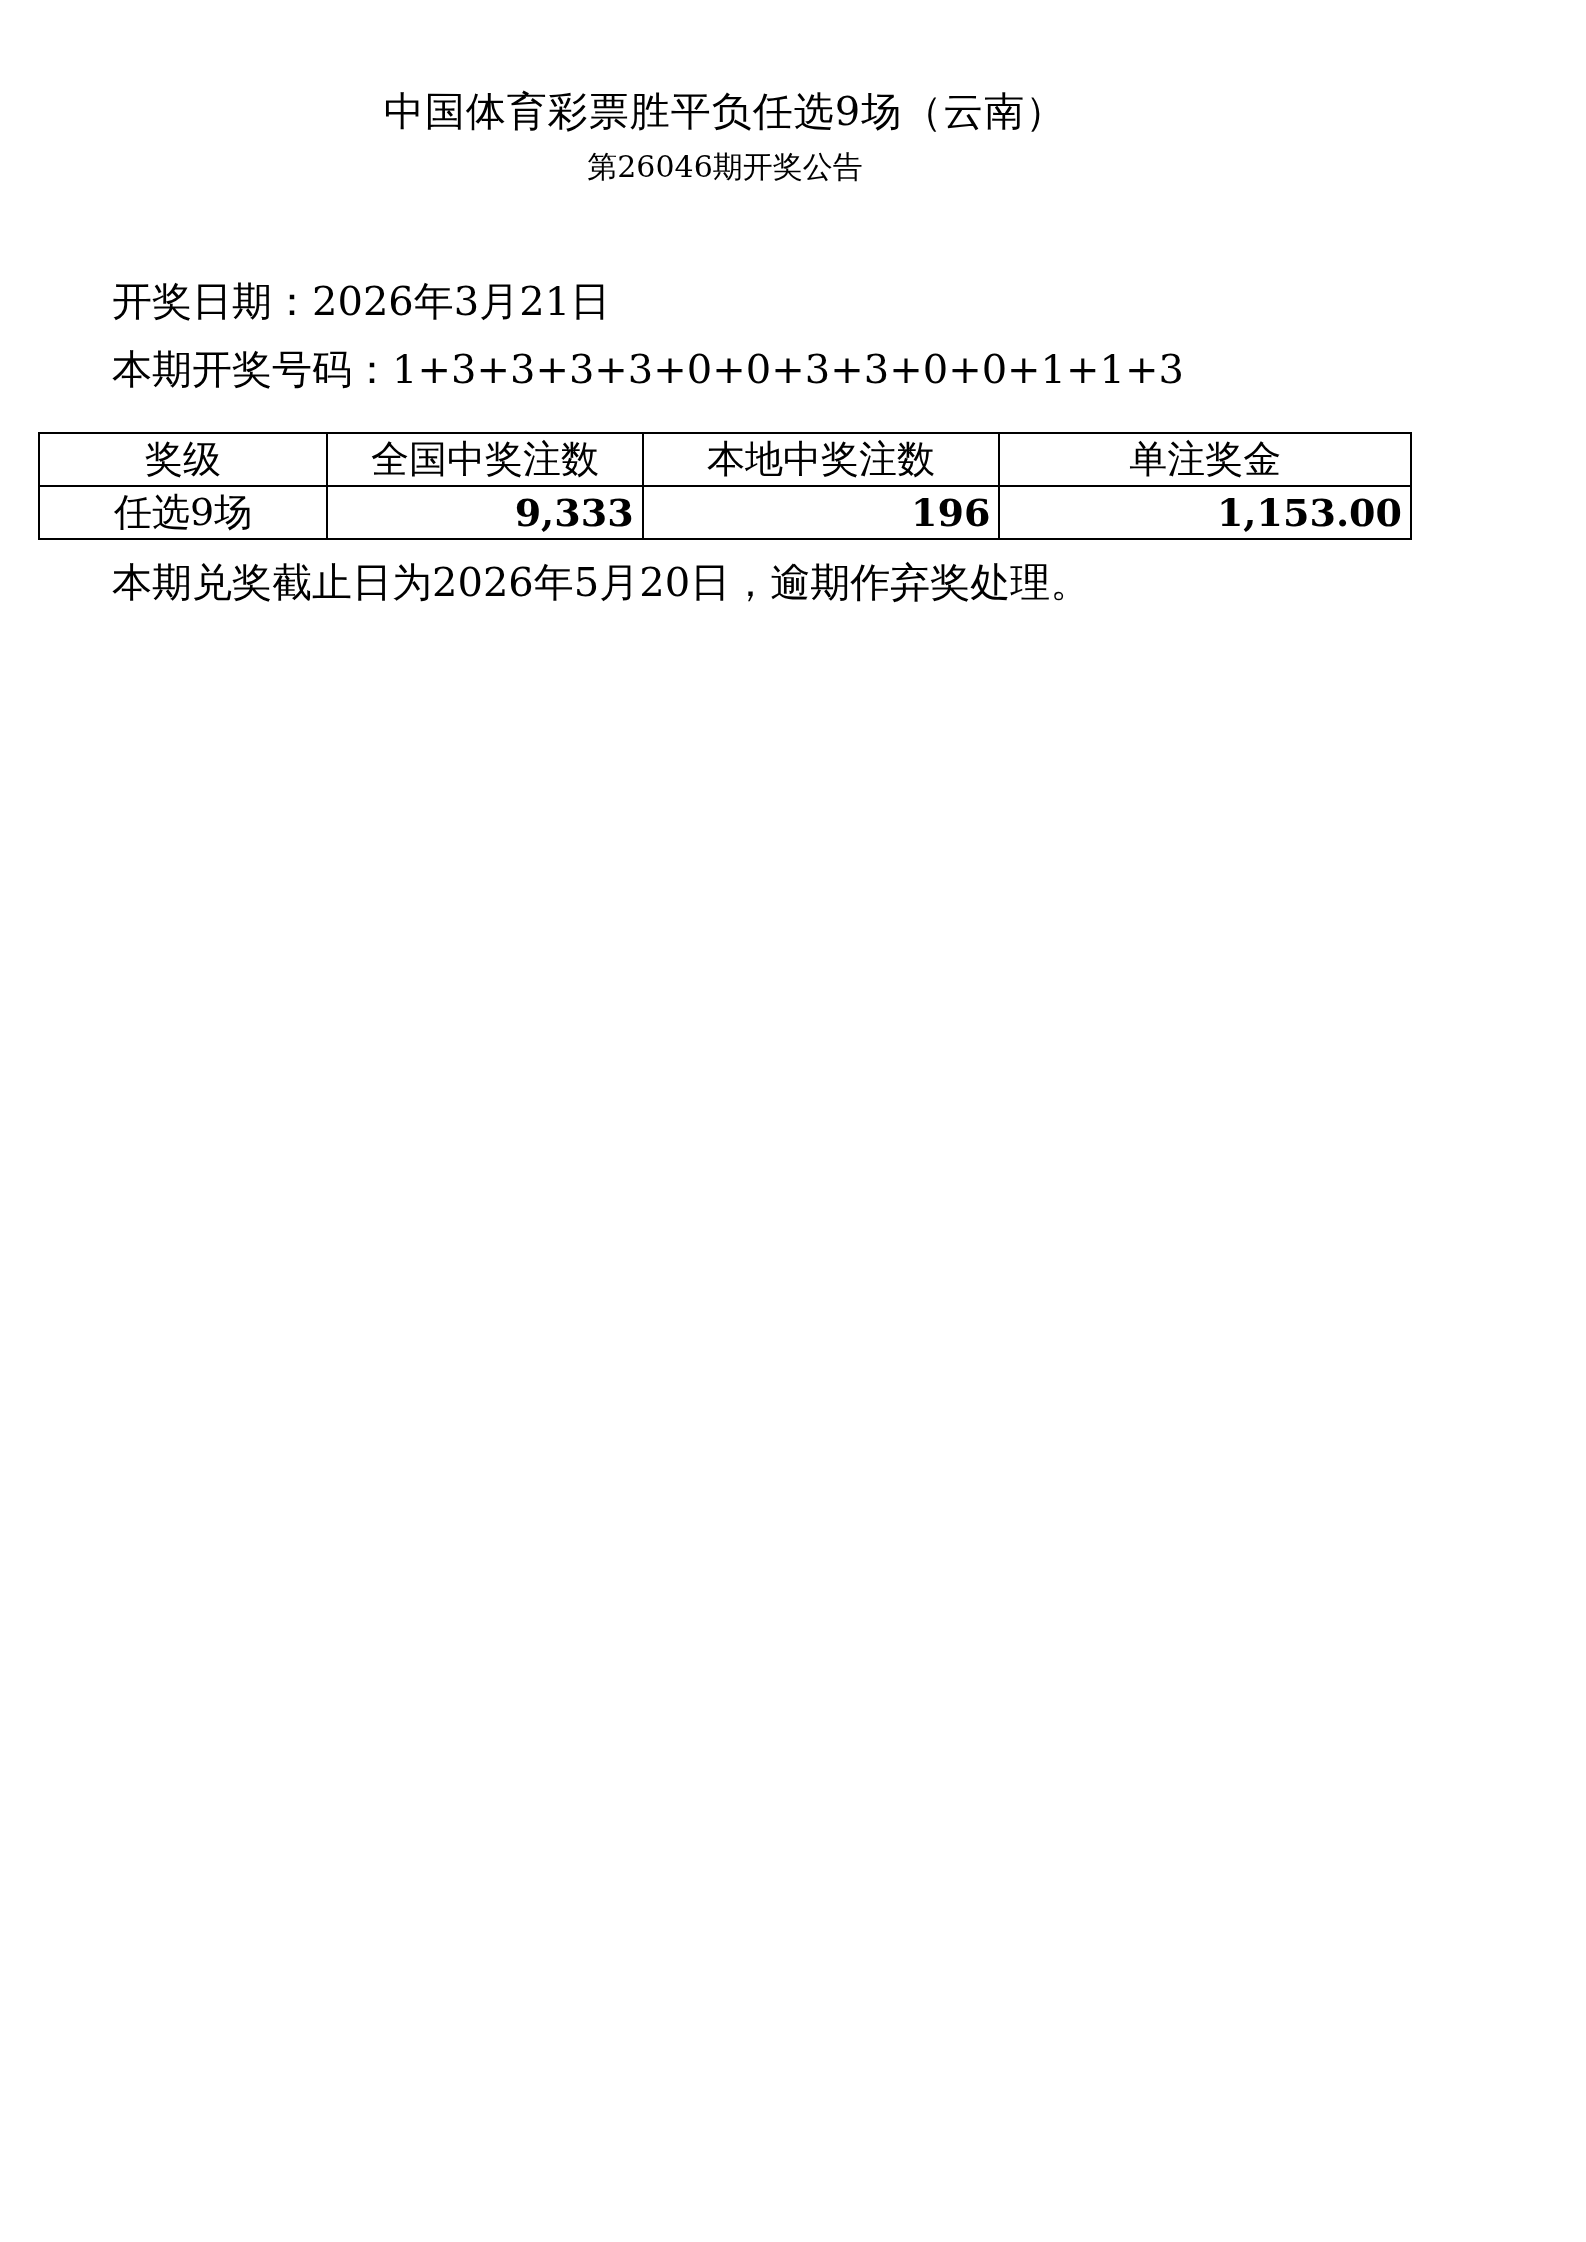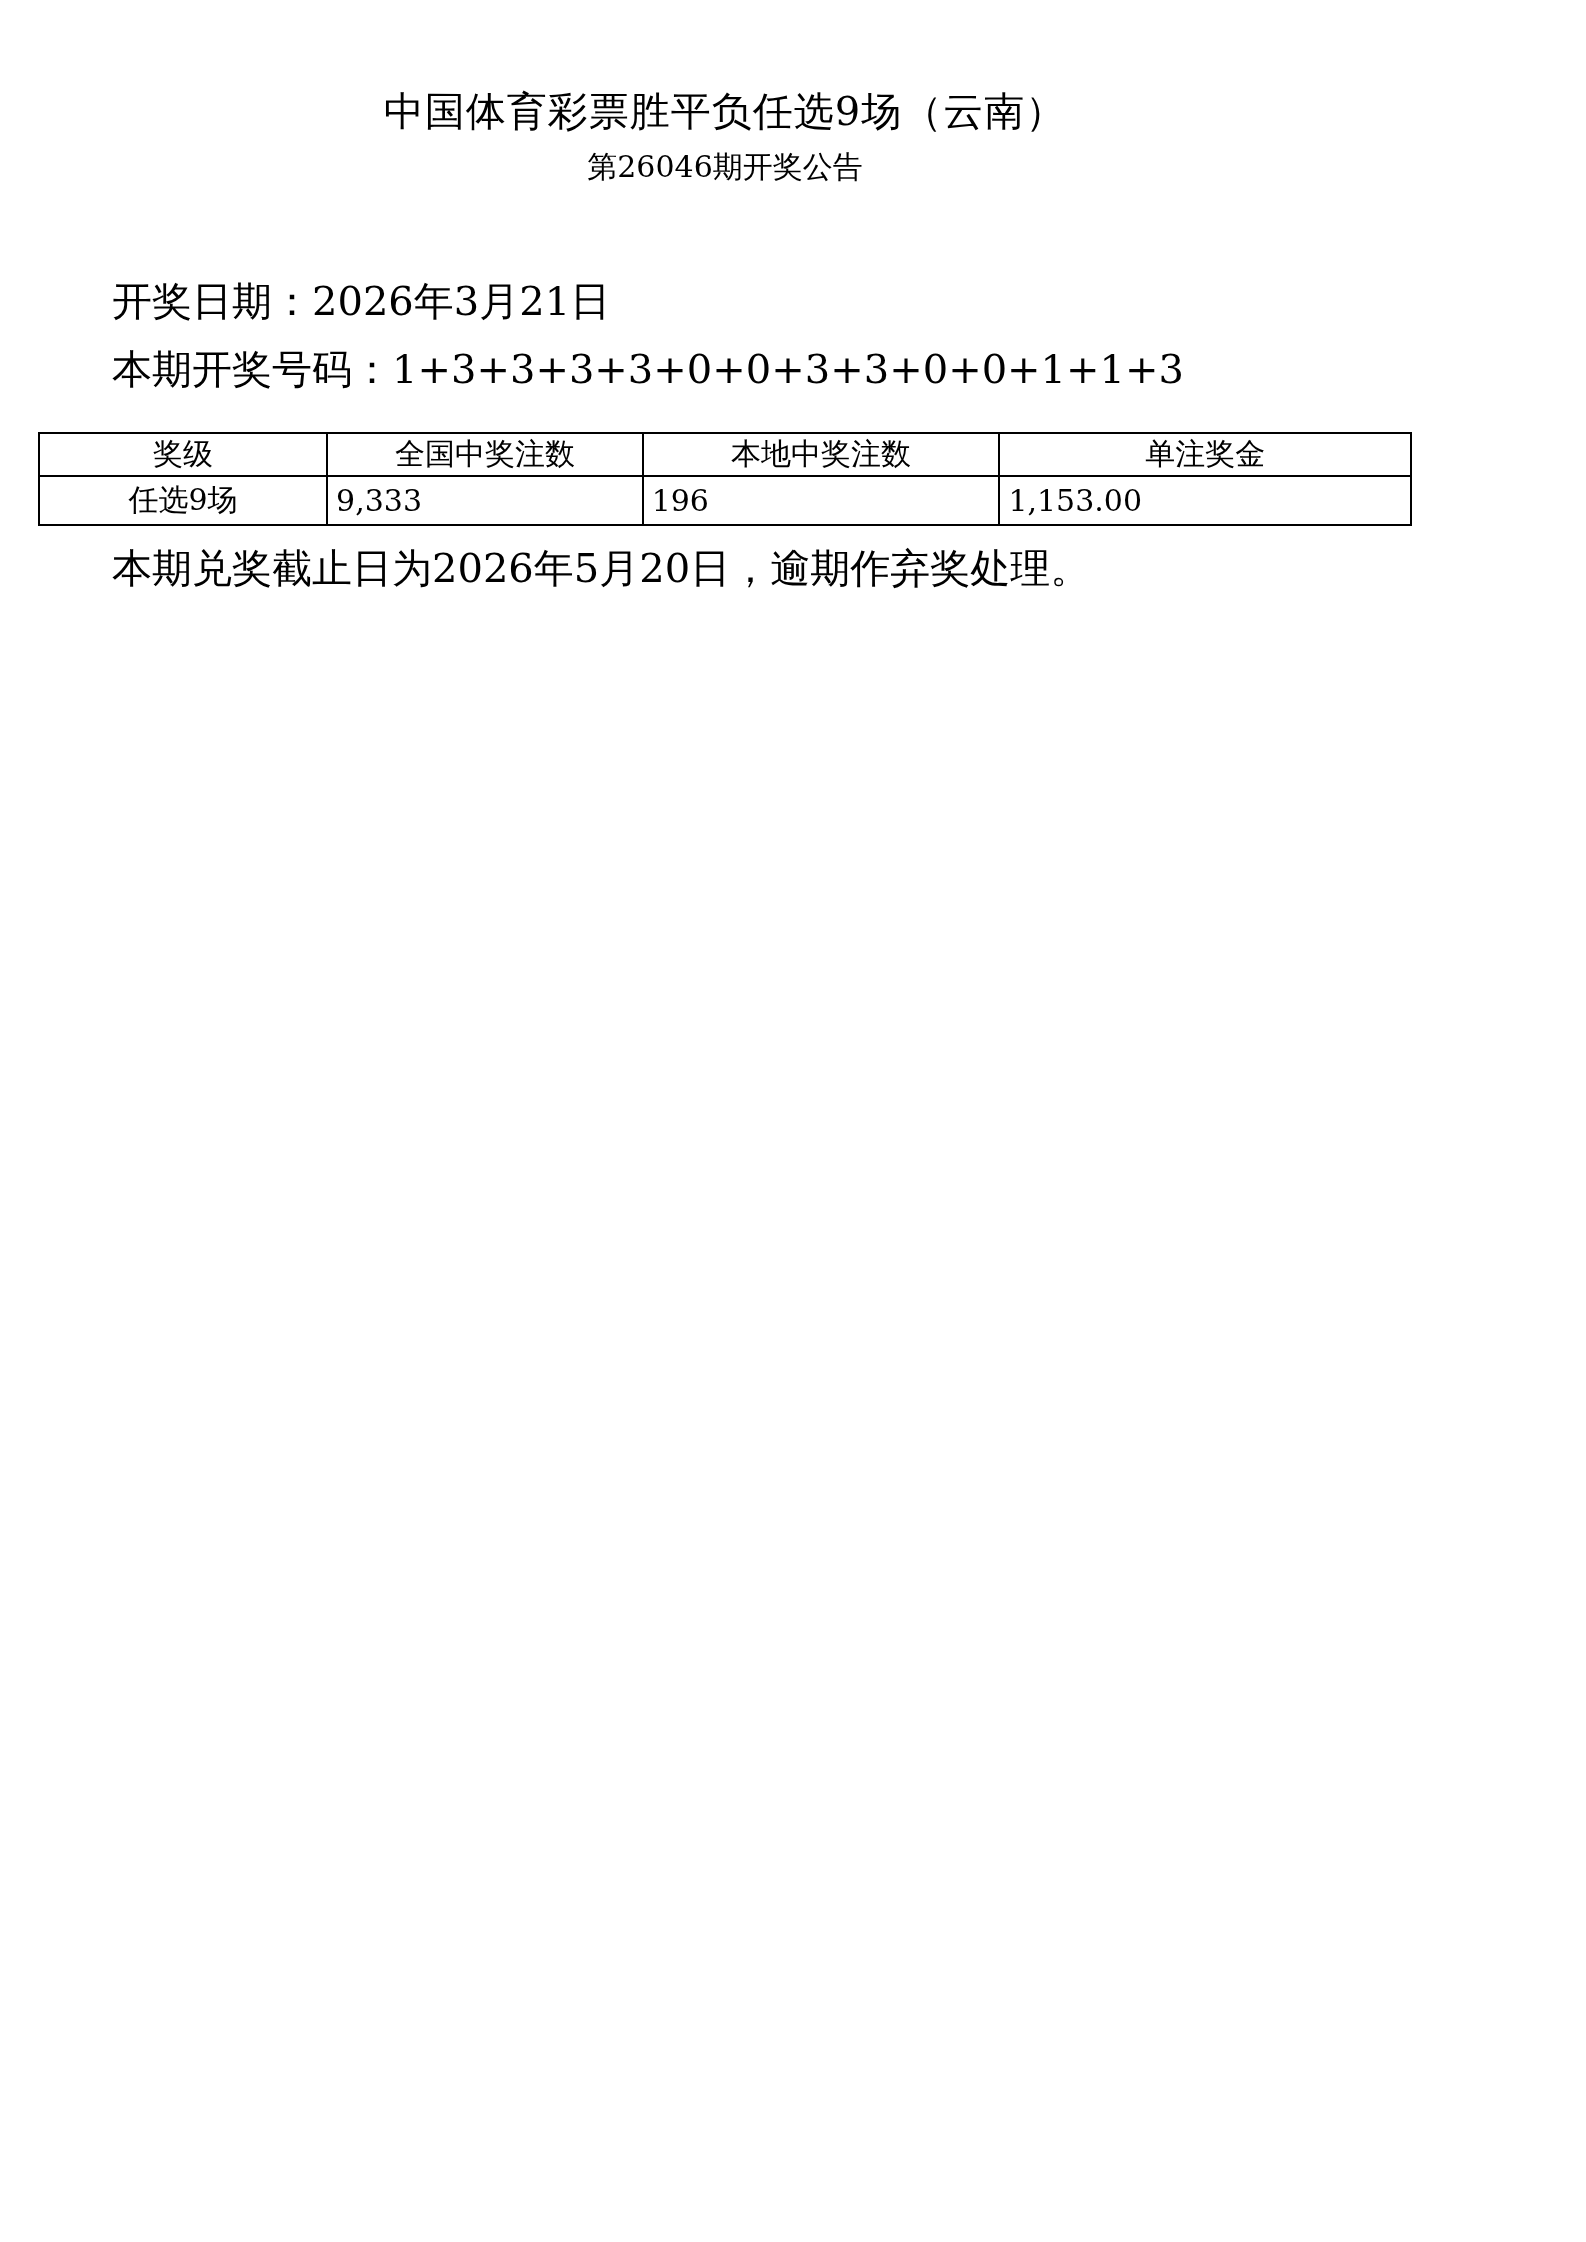--- a/index.html
+++ b/index.html
@@ -43,39 +43,39 @@
     font-size: 40px;
     line-height: 45px;
     text-indent: 74px;
     text-align: justify;
   }
   table.prize-table {
     width: 100%;
     border-collapse: collapse;
     table-layout: fixed;
     margin: 40px 12px 20px 0;
-    font-size: 30px;
+    font-size: 38px;
   }
   table.prize-table th,
   table.prize-table td {
     border: 2px solid #000000;
     padding: 0 8px;
     overflow: hidden;
     white-space: nowrap;
   }
   table.prize-table th {
     font-weight: normal;
     height: 41px;
     text-align: center;
   }
   table.prize-table td {
     height: 47px;
   }
   .cell-center { text-align: center; }
-  .cell-right  { text-align: left; }
+  .cell-right  { text-align: right; font-weight: bold; }
   .col-level    { width: 21%; }
   .col-national { width: 23%; }
   .col-local    { width: 26%; }
   .col-amount   { width: 30%; }
 </style>
 </head>
 <body>
 
 <div class="page">
 

